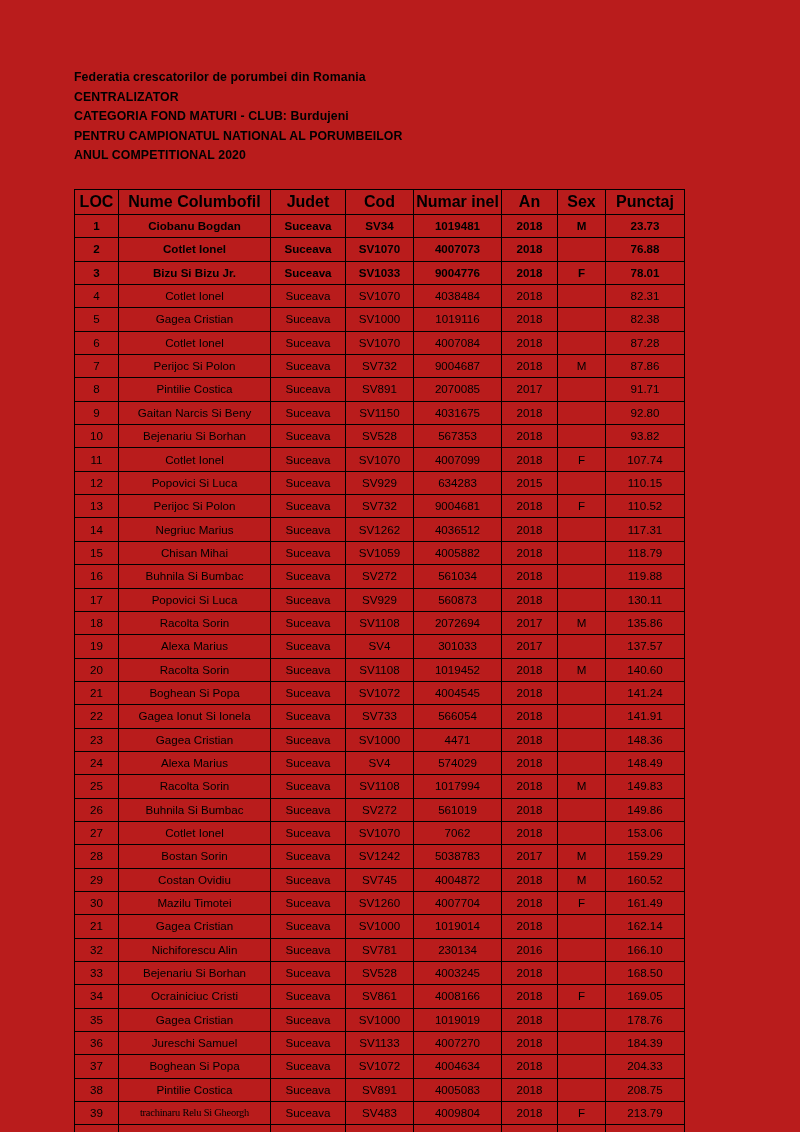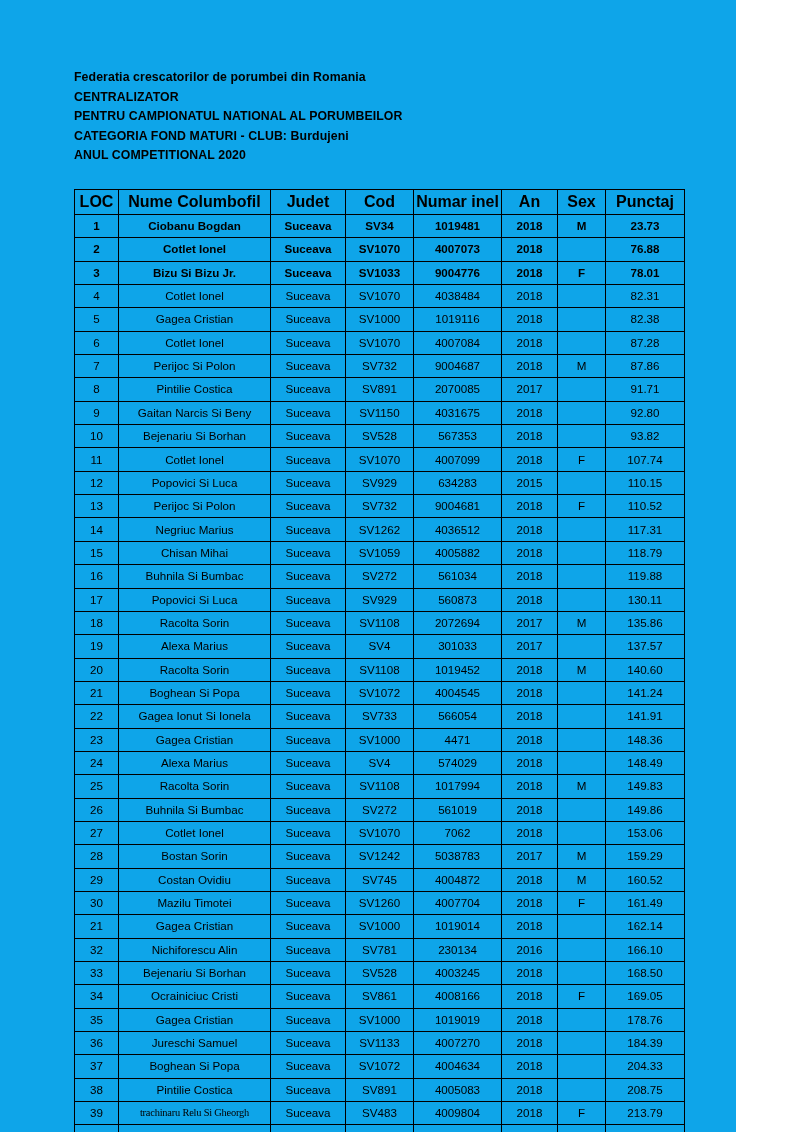--- a/index.html
+++ b/index.html
@@ -11,23 +11,23 @@
     width: 800px;
     height: 1132px;
     font-family: "Liberation Sans", sans-serif;
     color: #000000;
     position: relative;
     overflow: hidden;
   }
   .page {
     position: absolute;
     left: 0; top: 0;
-    width: 736px;
+    width: 800px;
     height: 1132px;
-    background: #0ea5e9;
+    background: #b91c1c;
   }
   .header-block {
     position: absolute;
     left: 74px;
     top: 68px;
     width: 620px;
   }
   .header-line {
     font-size: 12.3px;
     font-weight: bold;
@@ -82,22 +82,22 @@
   }
 </style>
 </head>
 <body>
 
 <div class="page">
 
   <div class="header-block">
     <div class="header-line">Federatia crescatorilor de porumbei din Romania</div>
     <div class="header-line">CENTRALIZATOR</div>
+    <div class="header-line">CATEGORIA FOND MATURI - CLUB: Burdujeni</div>
     <div class="header-line">PENTRU CAMPIONATUL NATIONAL AL PORUMBEILOR</div>
-    <div class="header-line">CATEGORIA FOND MATURI - CLUB: Burdujeni</div>
     <div class="header-line">ANUL COMPETITIONAL 2020</div>
   </div>
 
   <table class="results">
     <colgroup>
       <col class="c-loc">
         <col class="c-name">
         <col class="c-judet">
         <col class="c-cod">
       <col class="c-inel">

